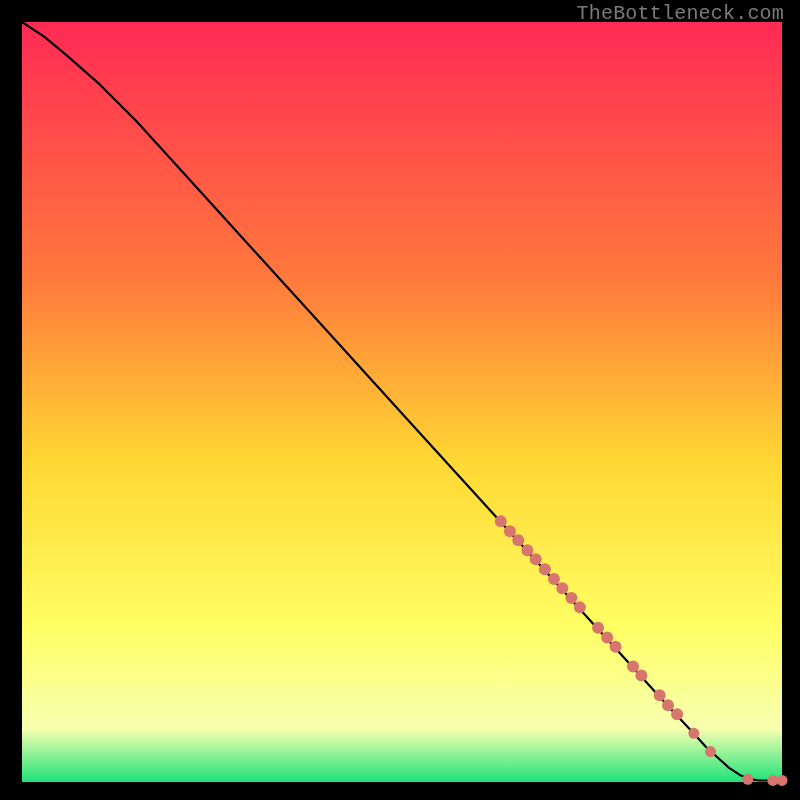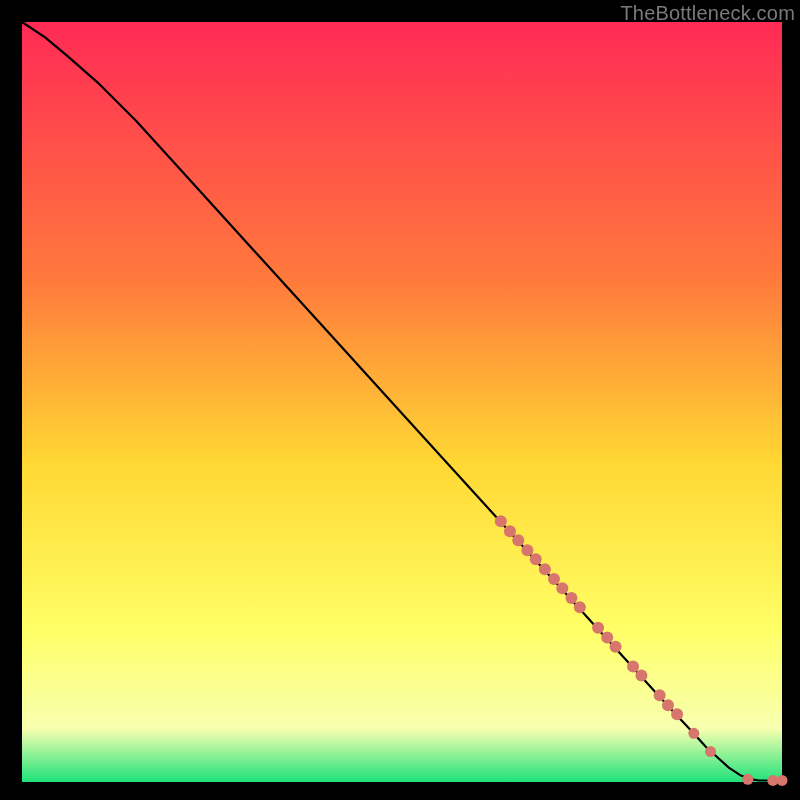--- a/index.html
+++ b/index.html
@@ -14,23 +14,23 @@
     position: absolute;
     left: 0;
     top: 0;
     width: 800px;
     height: 800px;
     background: #000;
   }
   .attrib {
     position: absolute;
     top: 2px;
-    right: 5px;
+    right: 16px;
     color: #7a7a7a;
-    font-family: Liberation Sans, sans-serif;
+    font-family: Liberation Mono, monospace;
     font-size: 20px;
     letter-spacing: 0.2px;
   }
   svg {
     position: absolute;
     left: 0;
     top: 0;
   }
 </style>
 </head>

